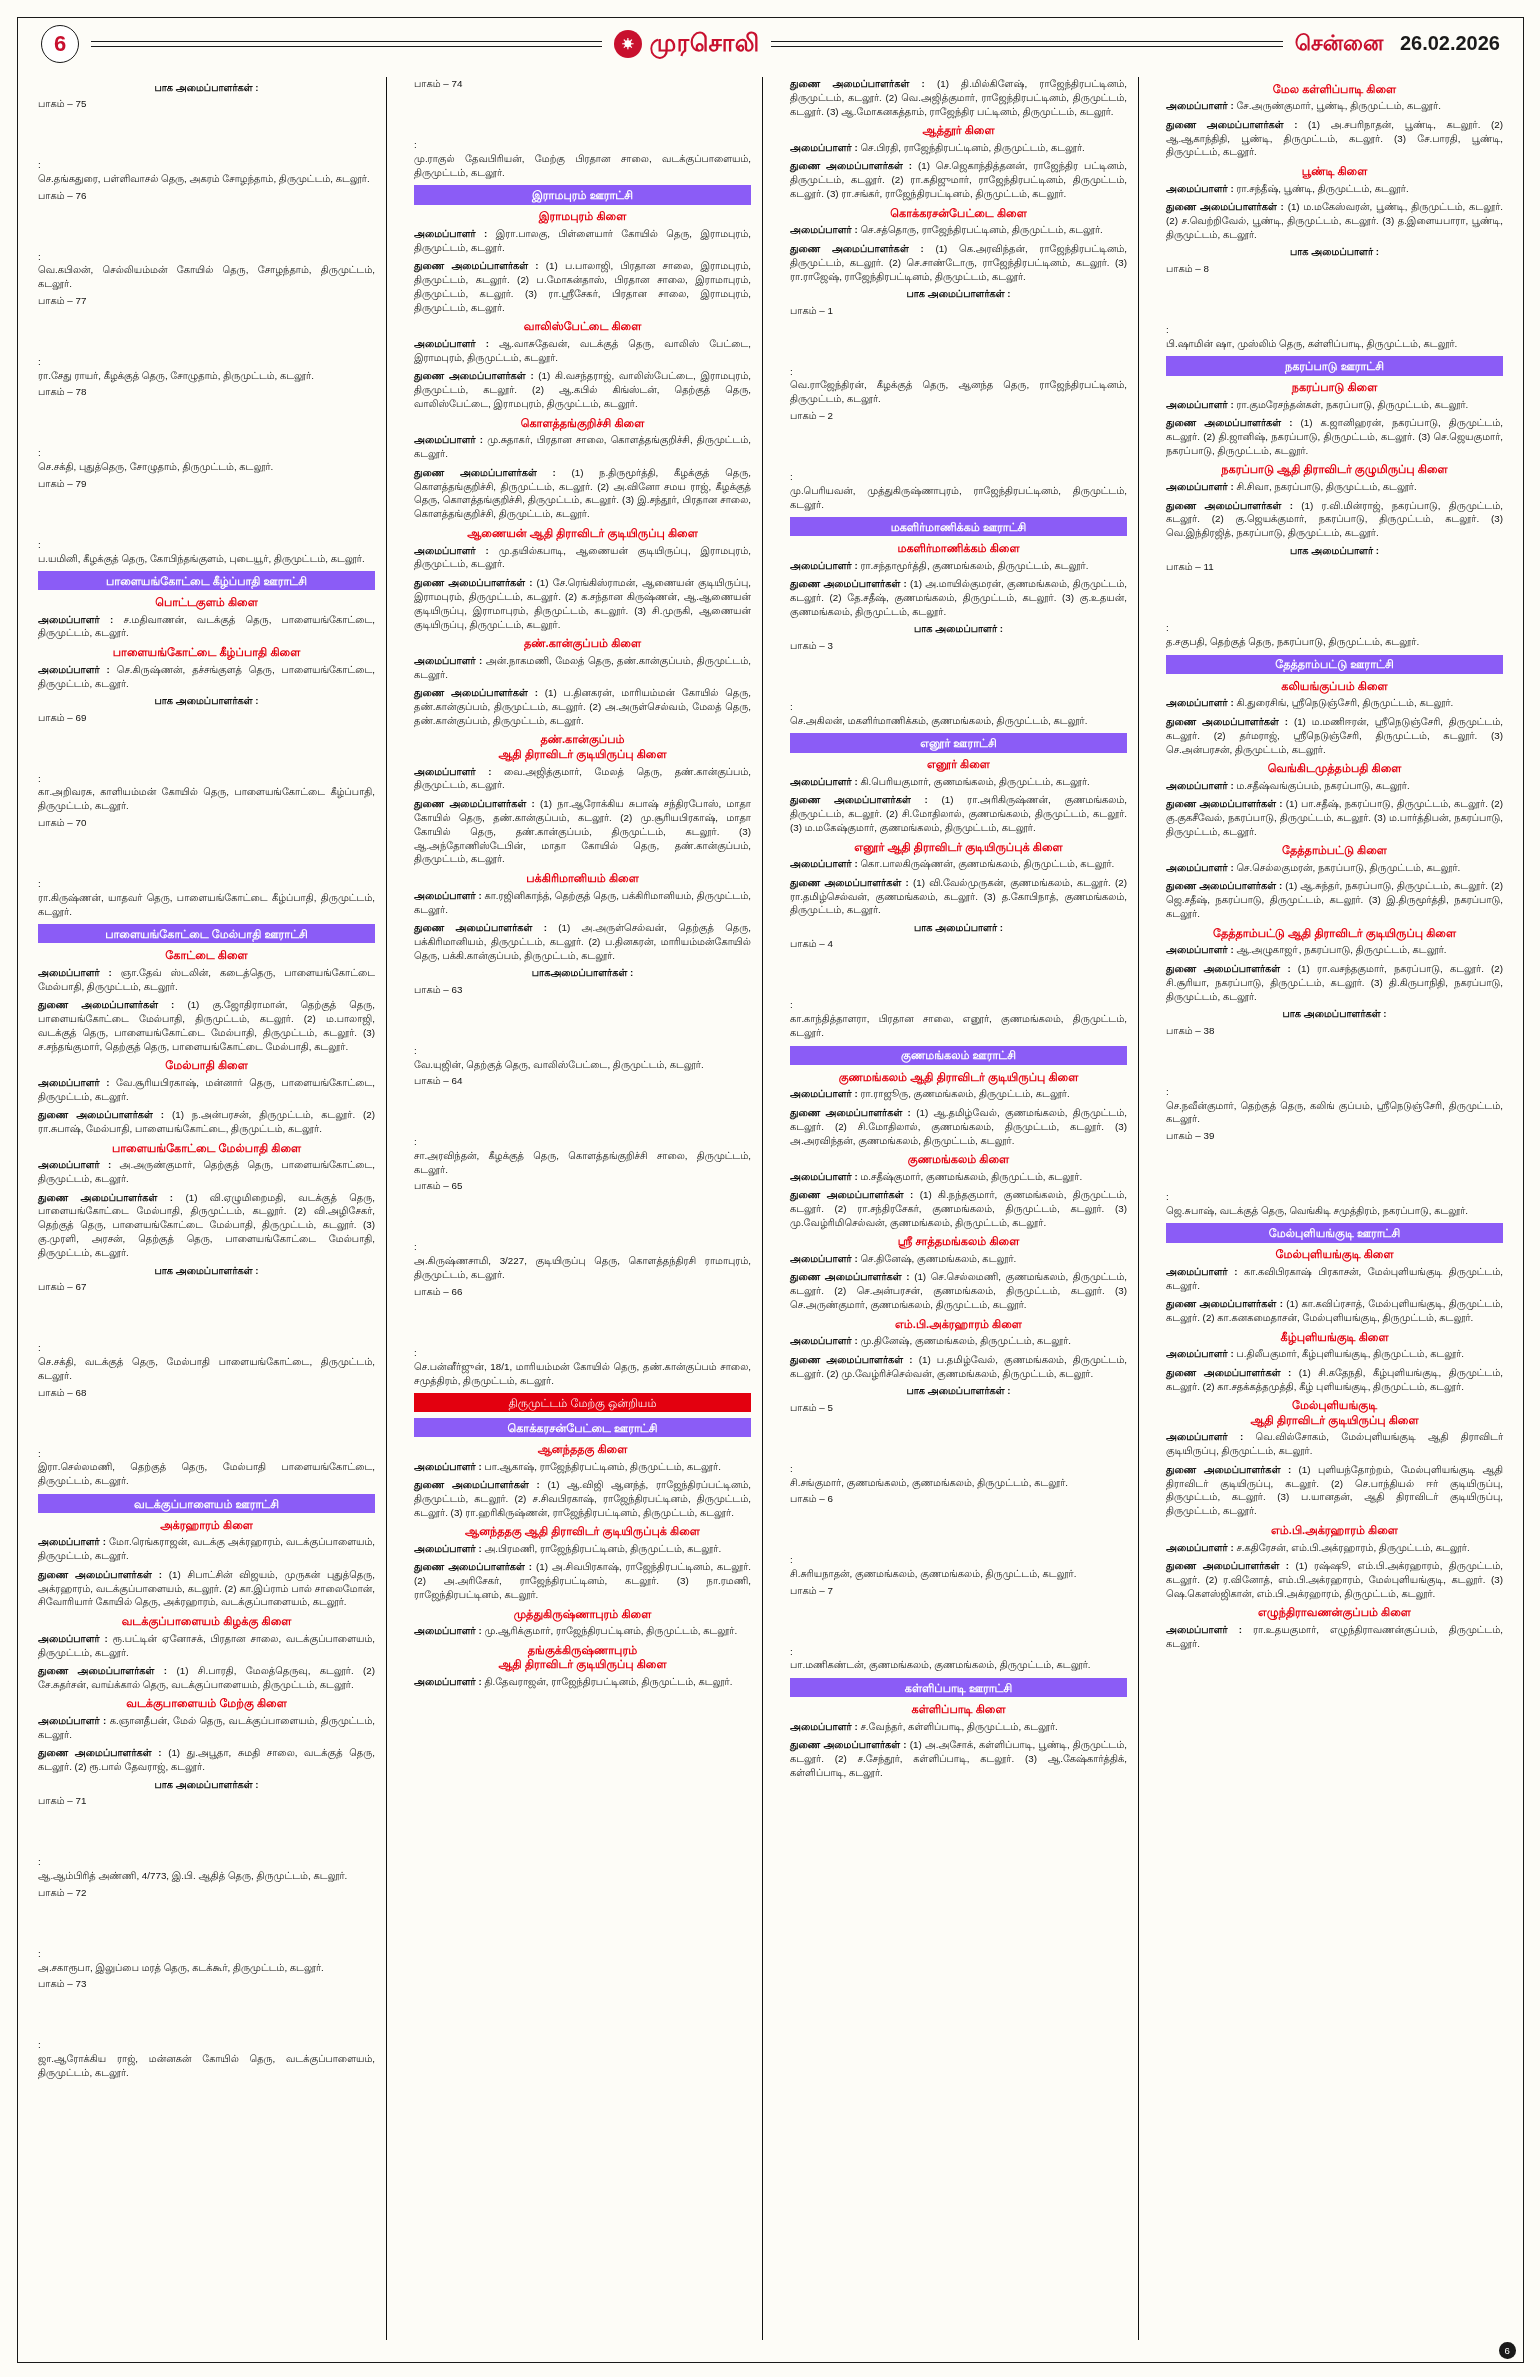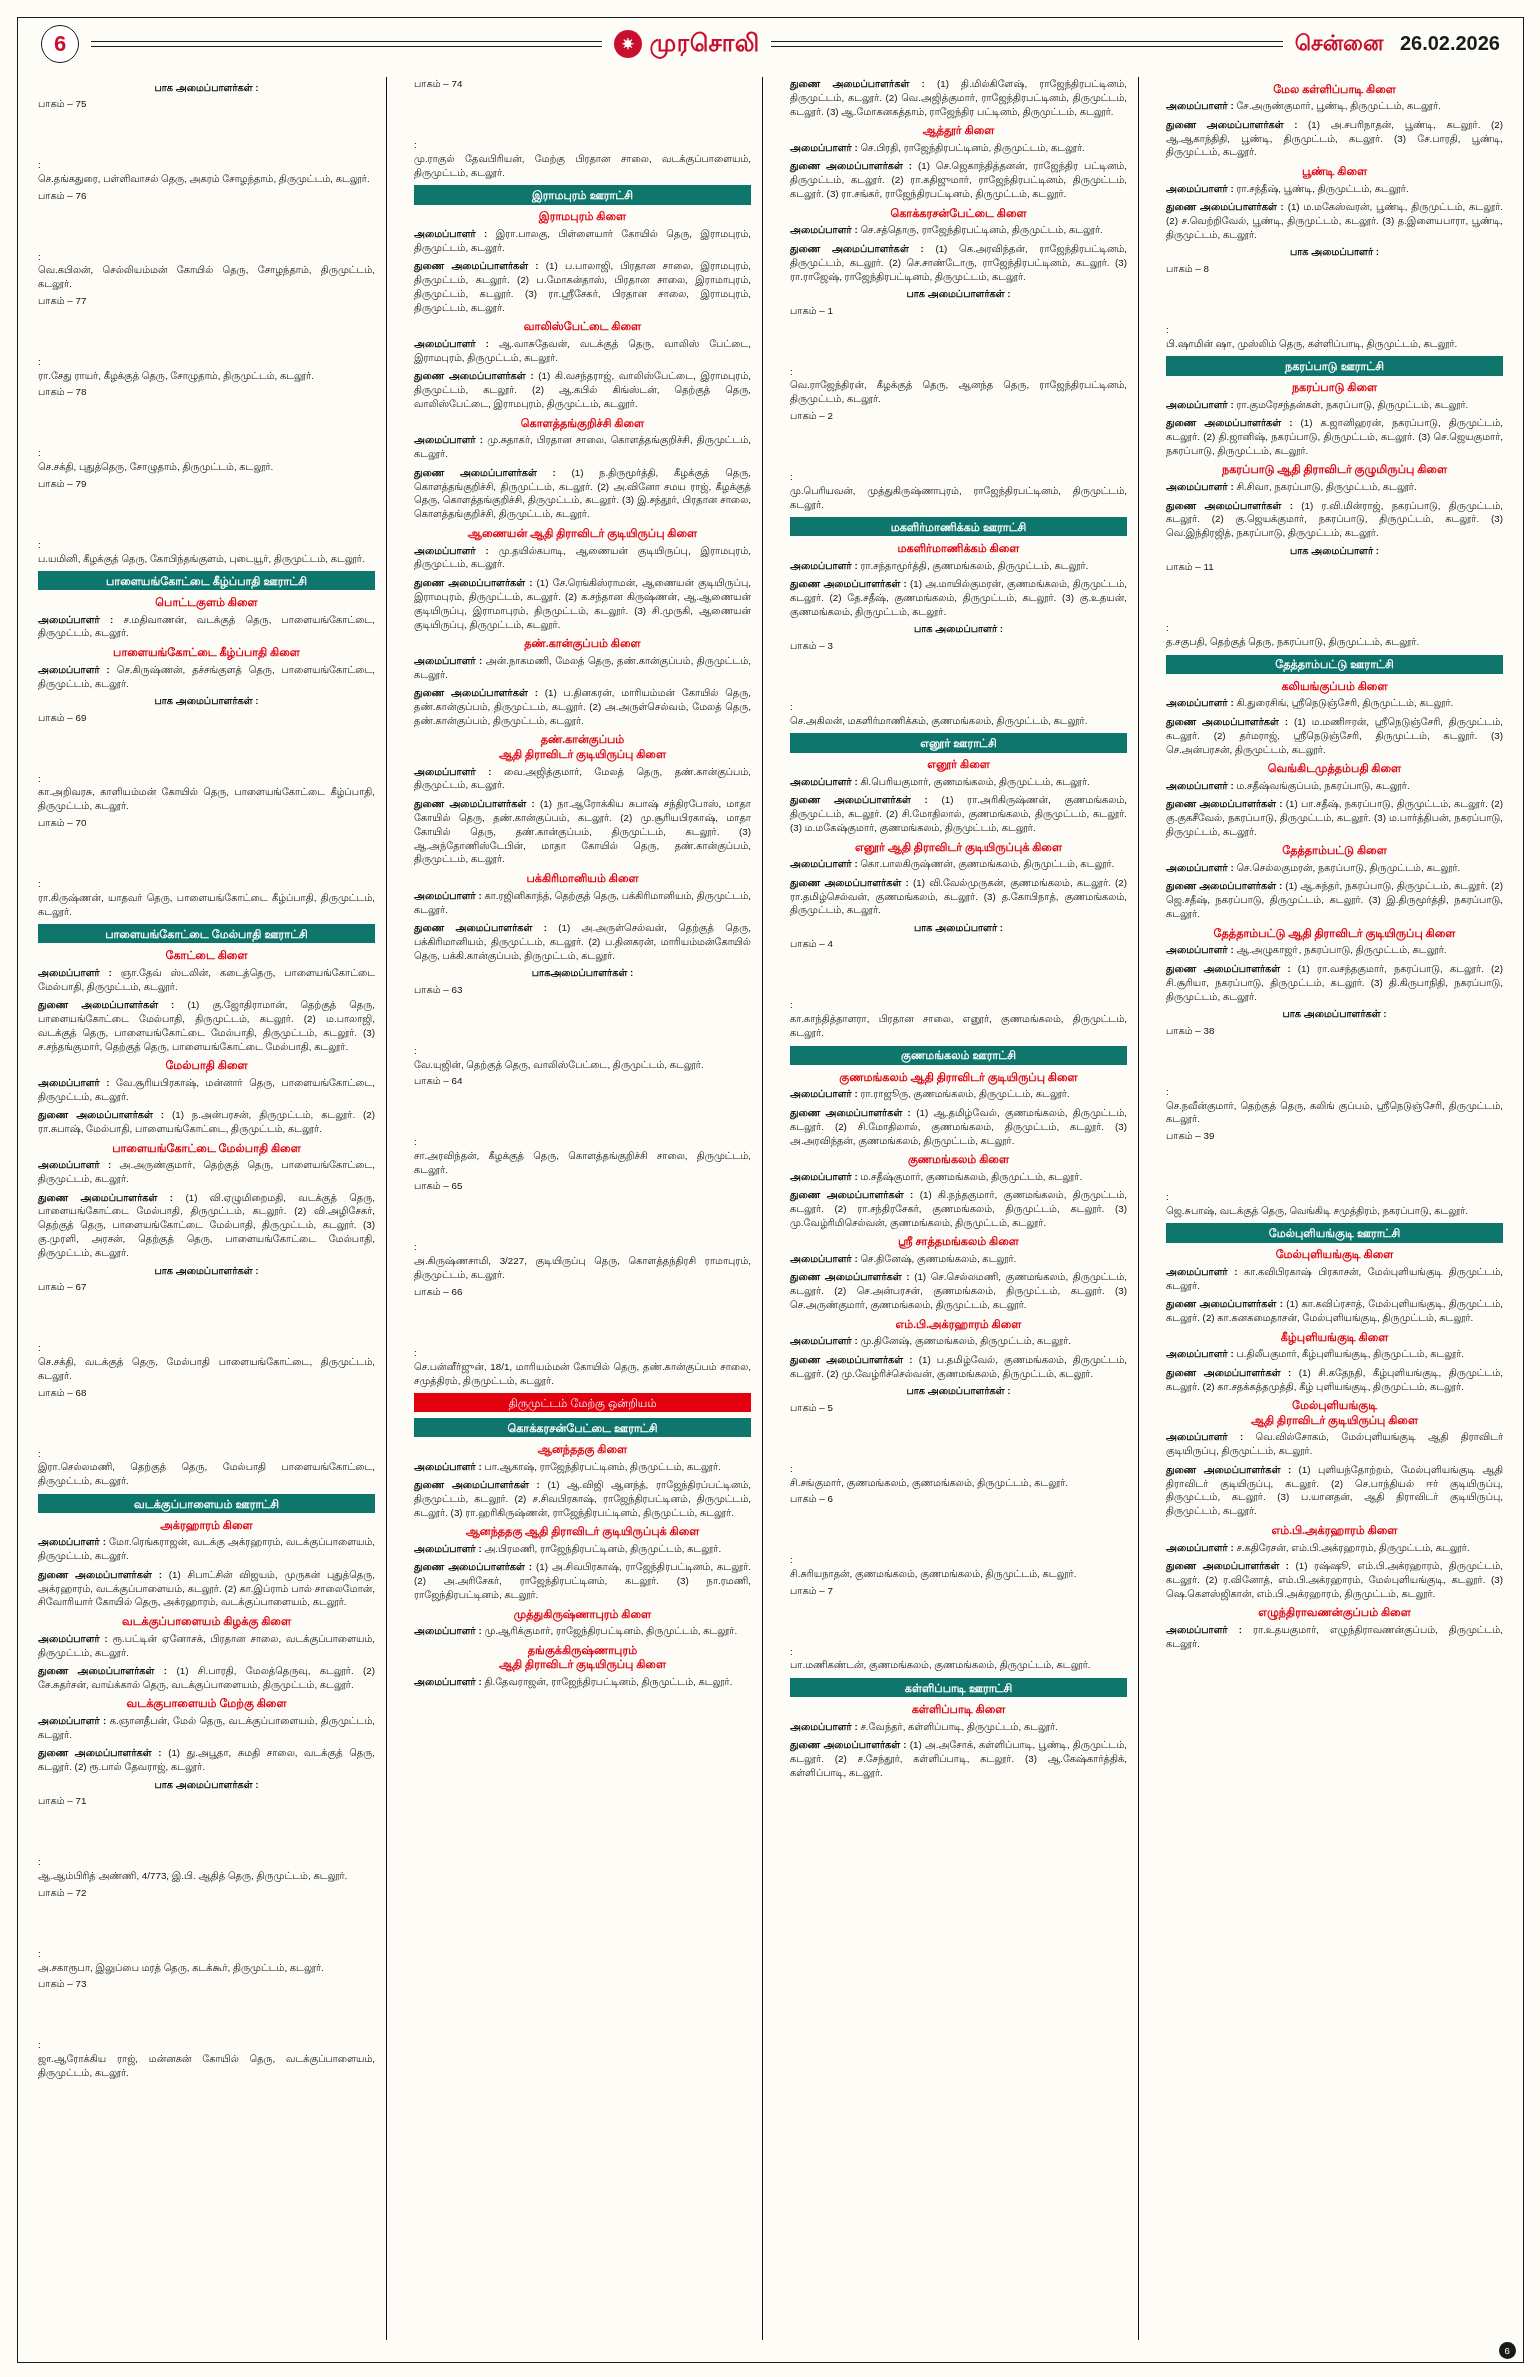--- a/index.html
+++ b/index.html
@@ -38,32 +38,32 @@
     position:absolute;left:27px;right:27px;top:77px;bottom:37px;
     display:flex;gap:16px;
   }
   .col{
     flex:1 1 0;padding:0 11px;box-sizing:border-box;
     border-right:1.3px solid #111;
     overflow:hidden;
   }
   .col:last-child{border-right:none;}
   .hdr-pink{
-    background:#0f766e;color:#fff;font-weight:bold;font-size:11.2px;
+    background:#8b5cf6;color:#fff;font-weight:bold;font-size:11.2px;
     text-align:center;padding:2.6px 3.8px;margin:5.7px auto 3.2px auto;display:block;
     line-height:1.25;
   }
   .hdr-red{
     background:#e3000f;color:#fff;font-weight:normal;font-size:11.2px;
     text-align:center;padding:2.6px 3.8px;margin:5.7px auto 3.2px auto;display:block;
     line-height:1.25;
   }
   .hdr-plain{
     color:#e3000f;font-weight:bold;font-size:11.2px;text-align:center;
-    margin:4.5px 0 3.2px 0;line-height:1.3;font-family:Liberation Serif, serif;
+    margin:4.5px 0 3.2px 0;line-height:1.3;
   }
   .para{
     font-size:9.8px;line-height:1.42;color:#111;text-align:justify;
     margin:0 0 4.5px 0;
   }
   .para b{font-weight:bold;}
   .label{font-weight:bold;}
   .sub-center{
     font-size:9.8px;font-weight:bold;text-align:center;margin:4.5px 0 2.6px 0;color:#111;
   }

